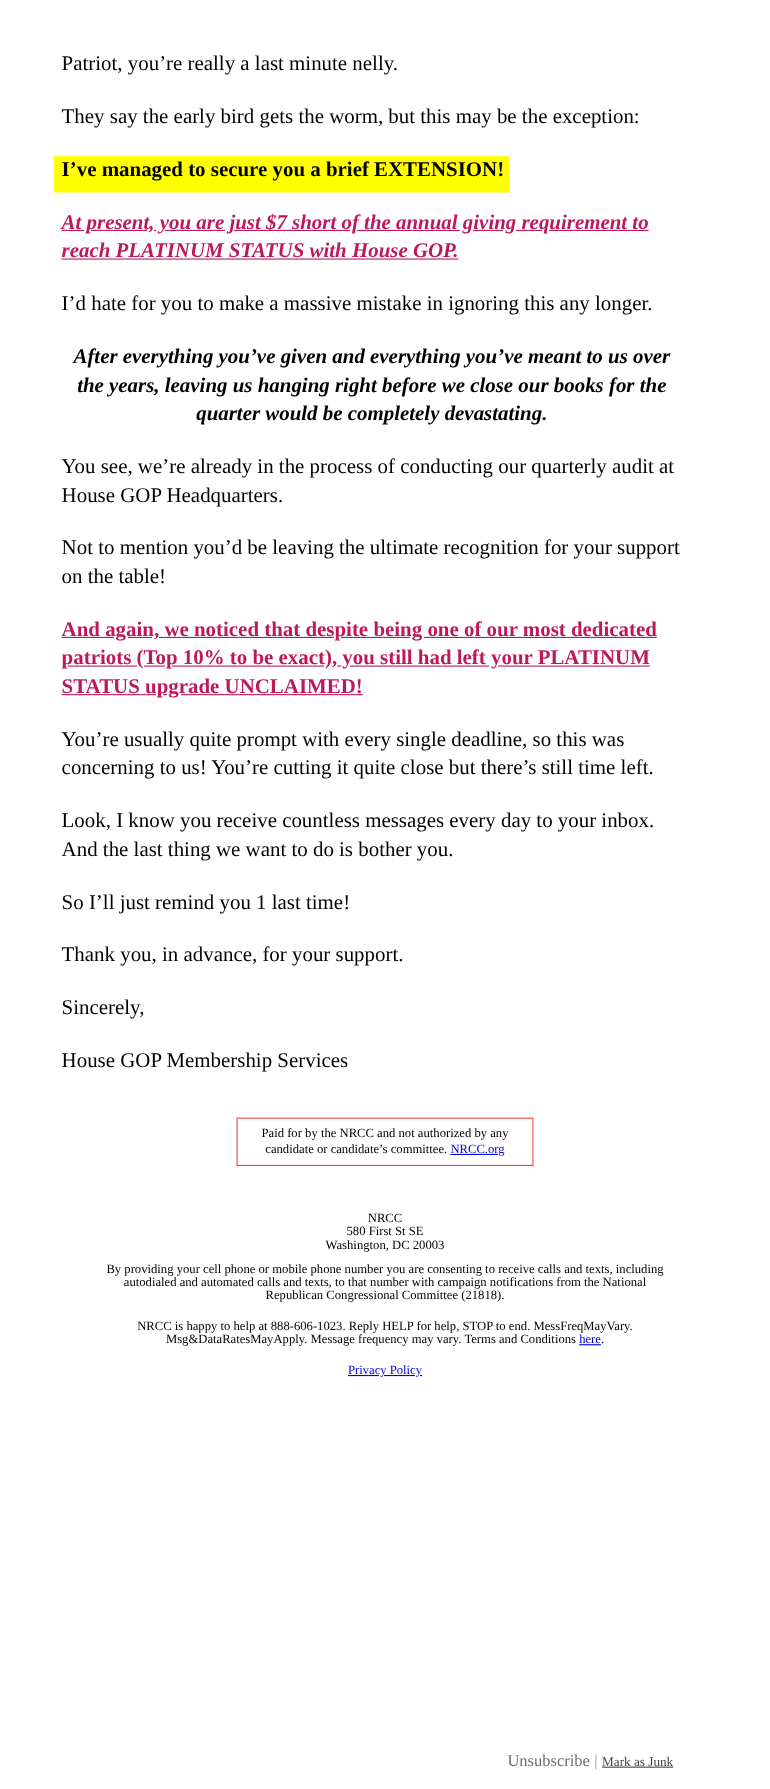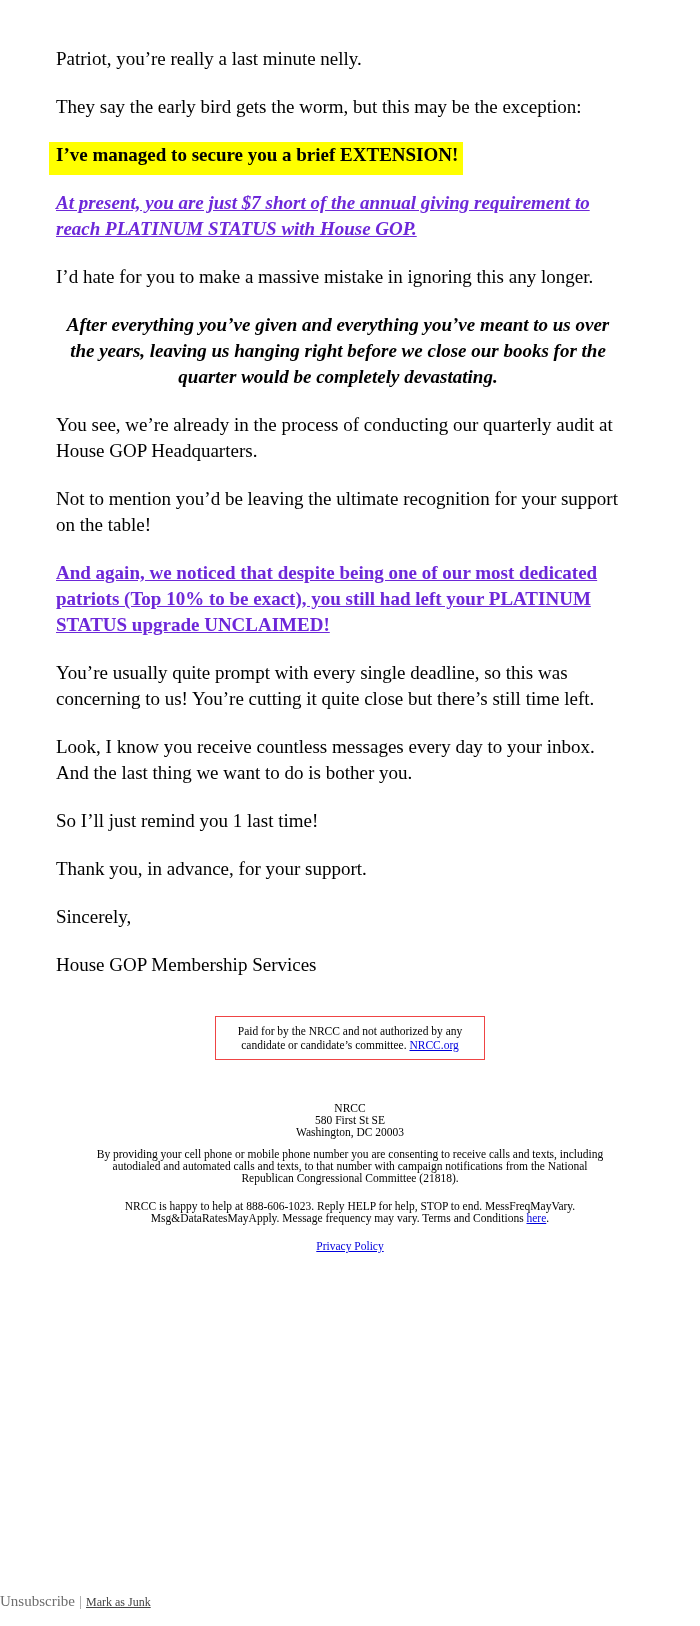--- a/index.html
+++ b/index.html
@@ -26,21 +26,21 @@
   .hl-line {
     margin: 0 0 24px 0;
   }
   .hl {
     background: #ffff00;
     font-weight: bold;
     padding: 2px 5px 10px 7px;
     margin-left: -7px;
   }
   a.biglink {
-    color: #6d28d9;
+    color: #be185d;
     font-weight: bold;
     text-decoration: underline;
     cursor: pointer;
   }
   a.biglink.it {
     font-style: italic;
   }
   .bold-italic {
     font-weight: bold;
     font-style: italic;
@@ -73,21 +73,21 @@
   .help {
     max-width: 470px;
     margin: 16px auto 0 auto;
   }
   .privacy-row { margin-top: 16px; }
   .unsub-row {
     position: absolute;
     top: 1593px;
     left: 0;
     width: 612px;
-    text-align: left;
+    text-align: right;
     font-size: 15px;
     color: #6e6e6e;
   }
   .unsub-row .sep { color: #9a9a9a; margin: 0 4px; }
   .unsub-row .unsub { color: #6e6e6e; text-decoration: none; cursor: pointer; }
   .unsub-row .junk {
     font-size: 12px;
     color: #444444;
     text-decoration: underline;
     cursor: pointer;

